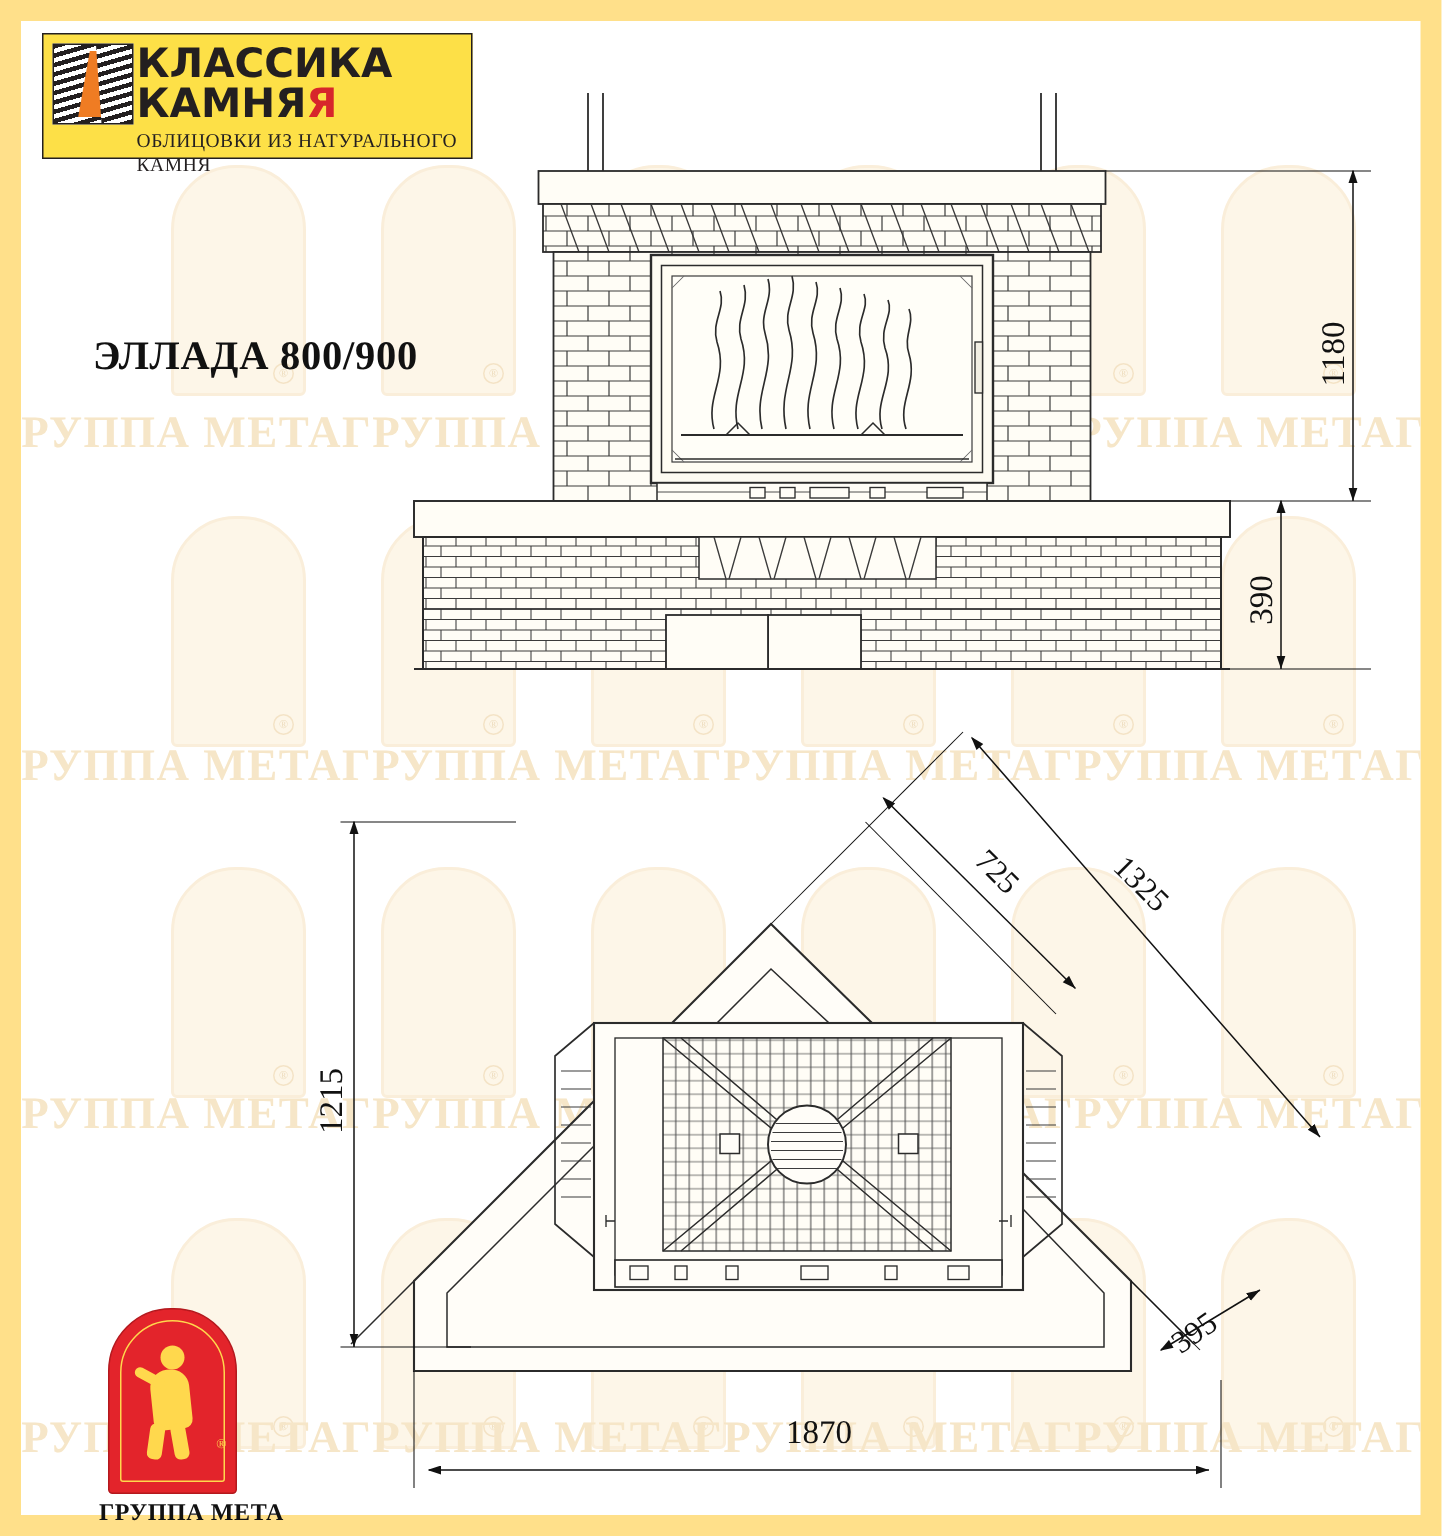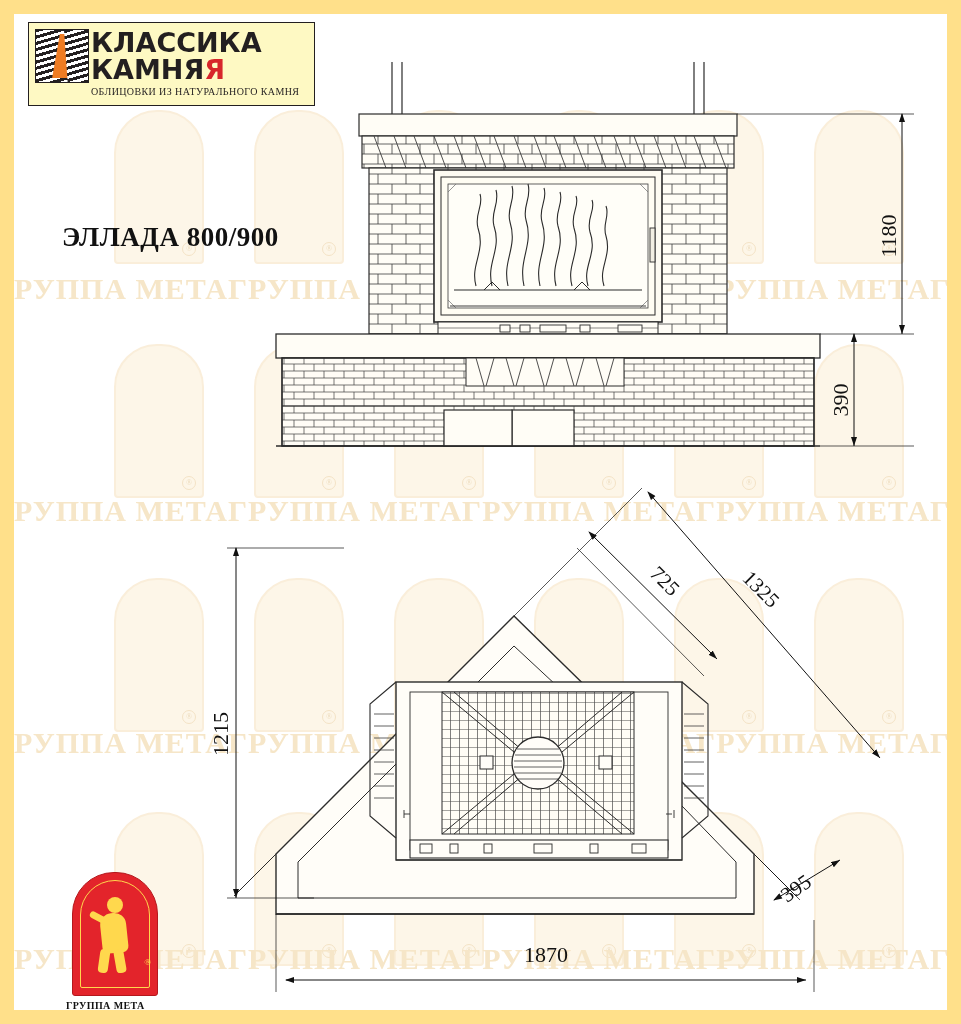--- a/index.html
+++ b/index.html
@@ -39,21 +39,21 @@
   .wm-arch .ring{
     position:absolute;right:6px;bottom:6px;
     width:12px;height:12px;border:1px solid #f4e3c6;border-radius:50%;
     font-size:8px;color:#eddcbd;text-align:center;line-height:12px;
   }
   
   .logo-box{
     position:absolute;left:14px;top:8px;
     width:287px;height:84px;
     border:1px solid #231f20;
-    background:#fef9c3;
+    background:#fde047;
     box-sizing:border-box;
   }
   .logo-mark{
     position:absolute;left:6px;top:6px;width:52px;height:52px;
     background:#fff;border:1px solid #231f20;
     overflow:hidden;
   }
   .logo-mark .blk{
     position:absolute;left:-6px;top:-4px;width:40px;height:60px;
     background:repeating-linear-gradient(-12deg,#231f20 0 3px,#fff 3px 6px);
@@ -78,21 +78,21 @@
     font-size:27px;
     line-height:27px;
     color:#231f20;
     letter-spacing:0px;
   }
   .logo-text .l1{margin-top:4px;}
   .logo-text .l2 .red{color:#d7262b;}
   .logo-text .sub{
     margin-top:3px;
     font-family:"Liberation Serif", serif;
-    font-size:10px;
+    font-size:13px;
     letter-spacing:0.4px;
     color:#231f20;
   }
   
   .product-title{
     position:absolute;left:48px;top:208px;
     font-family:"Liberation Serif", serif;
     font-weight:bold;
     font-size:27px;
     color:#111;
@@ -136,21 +136,21 @@
     position:absolute;left:24px;top:54px;width:10px;height:24px;
     background:#ffd84d;border-radius:4px;transform:rotate(-10deg);
   }
   .meta-logo .reg{
     position:absolute;right:6px;bottom:28px;
     font-size:9px;color:#ffd84d;
   }
   .meta-logo .caption{
     position:absolute;left:-6px;top:128px;width:160px;
     font-family:"Liberation Serif", serif;
-    font-weight:bold;font-size:10px;color:#111;
+    font-weight:bold;font-size:16px;color:#111;
     letter-spacing:0.4px;
   }
   
   #drawing{position:absolute;left:0;top:0;}
   text.dim{
     font-family:"Liberation Serif", serif;
     font-size:22px;
     fill:#111;
   }
   text.dim.small{font-size:21px;}

